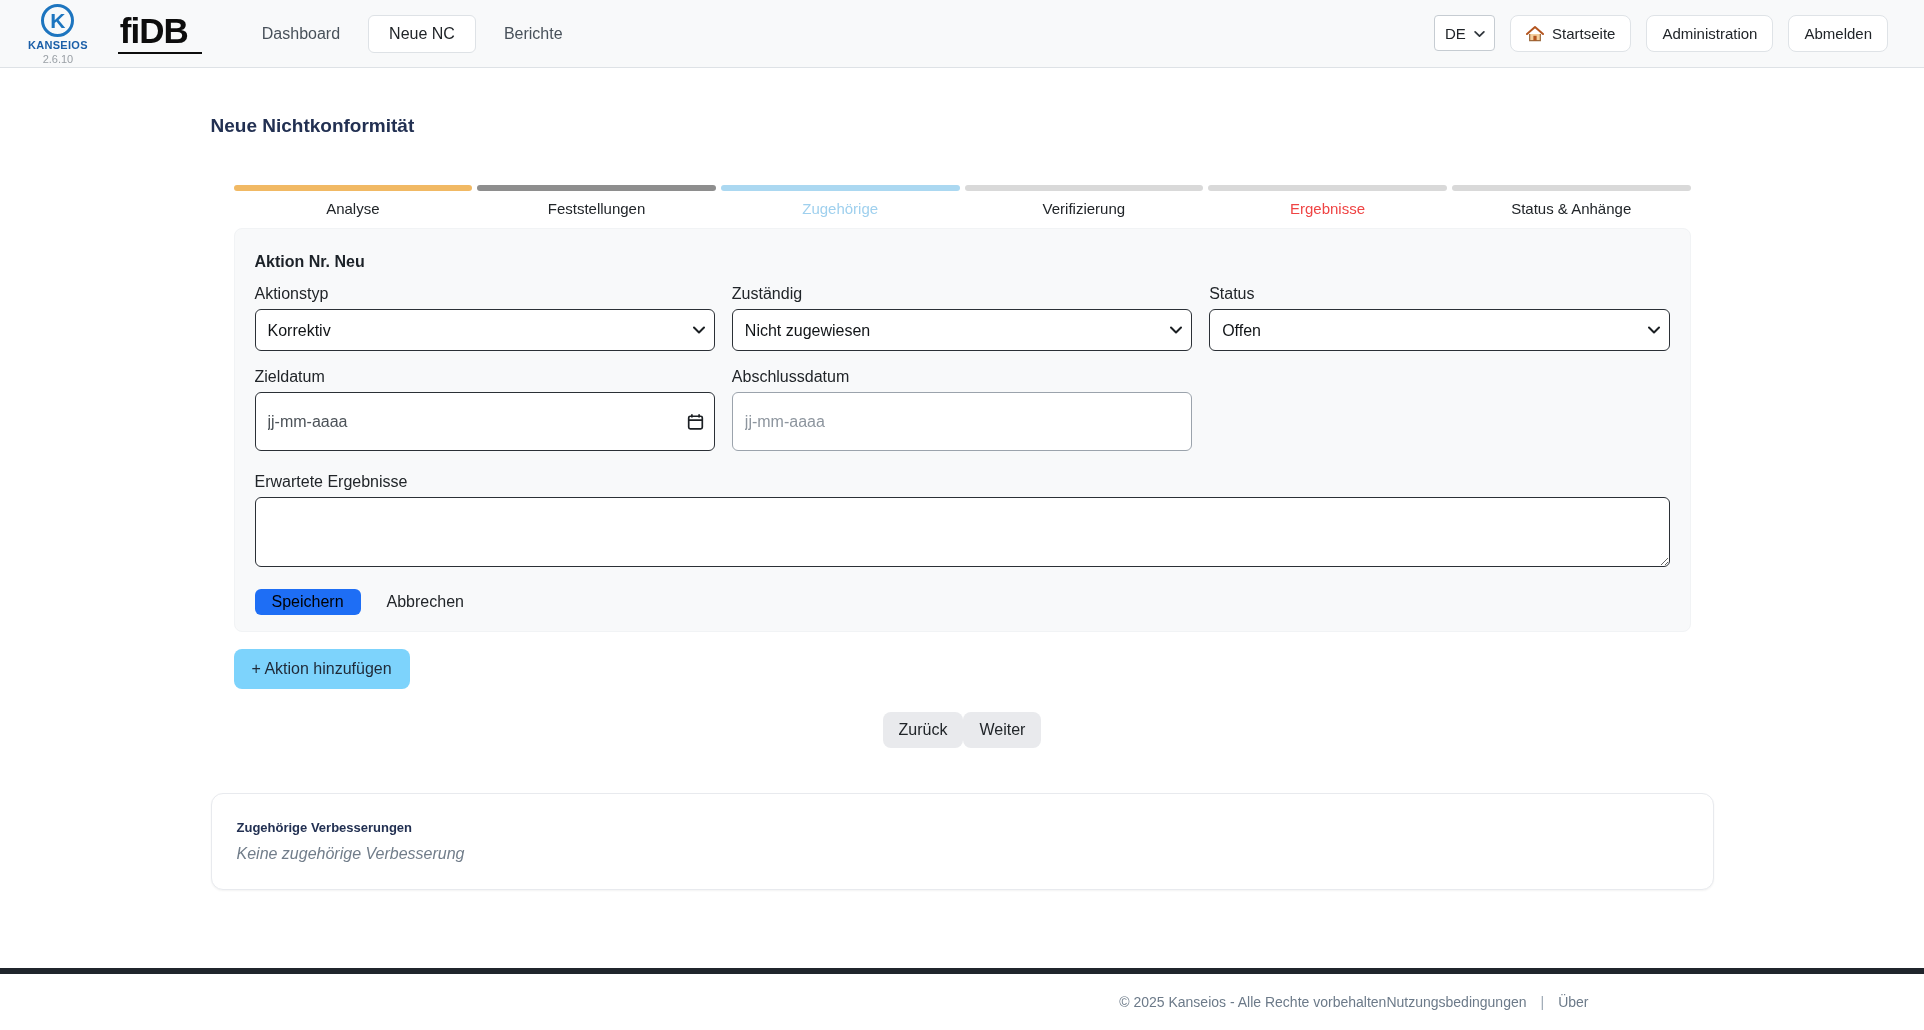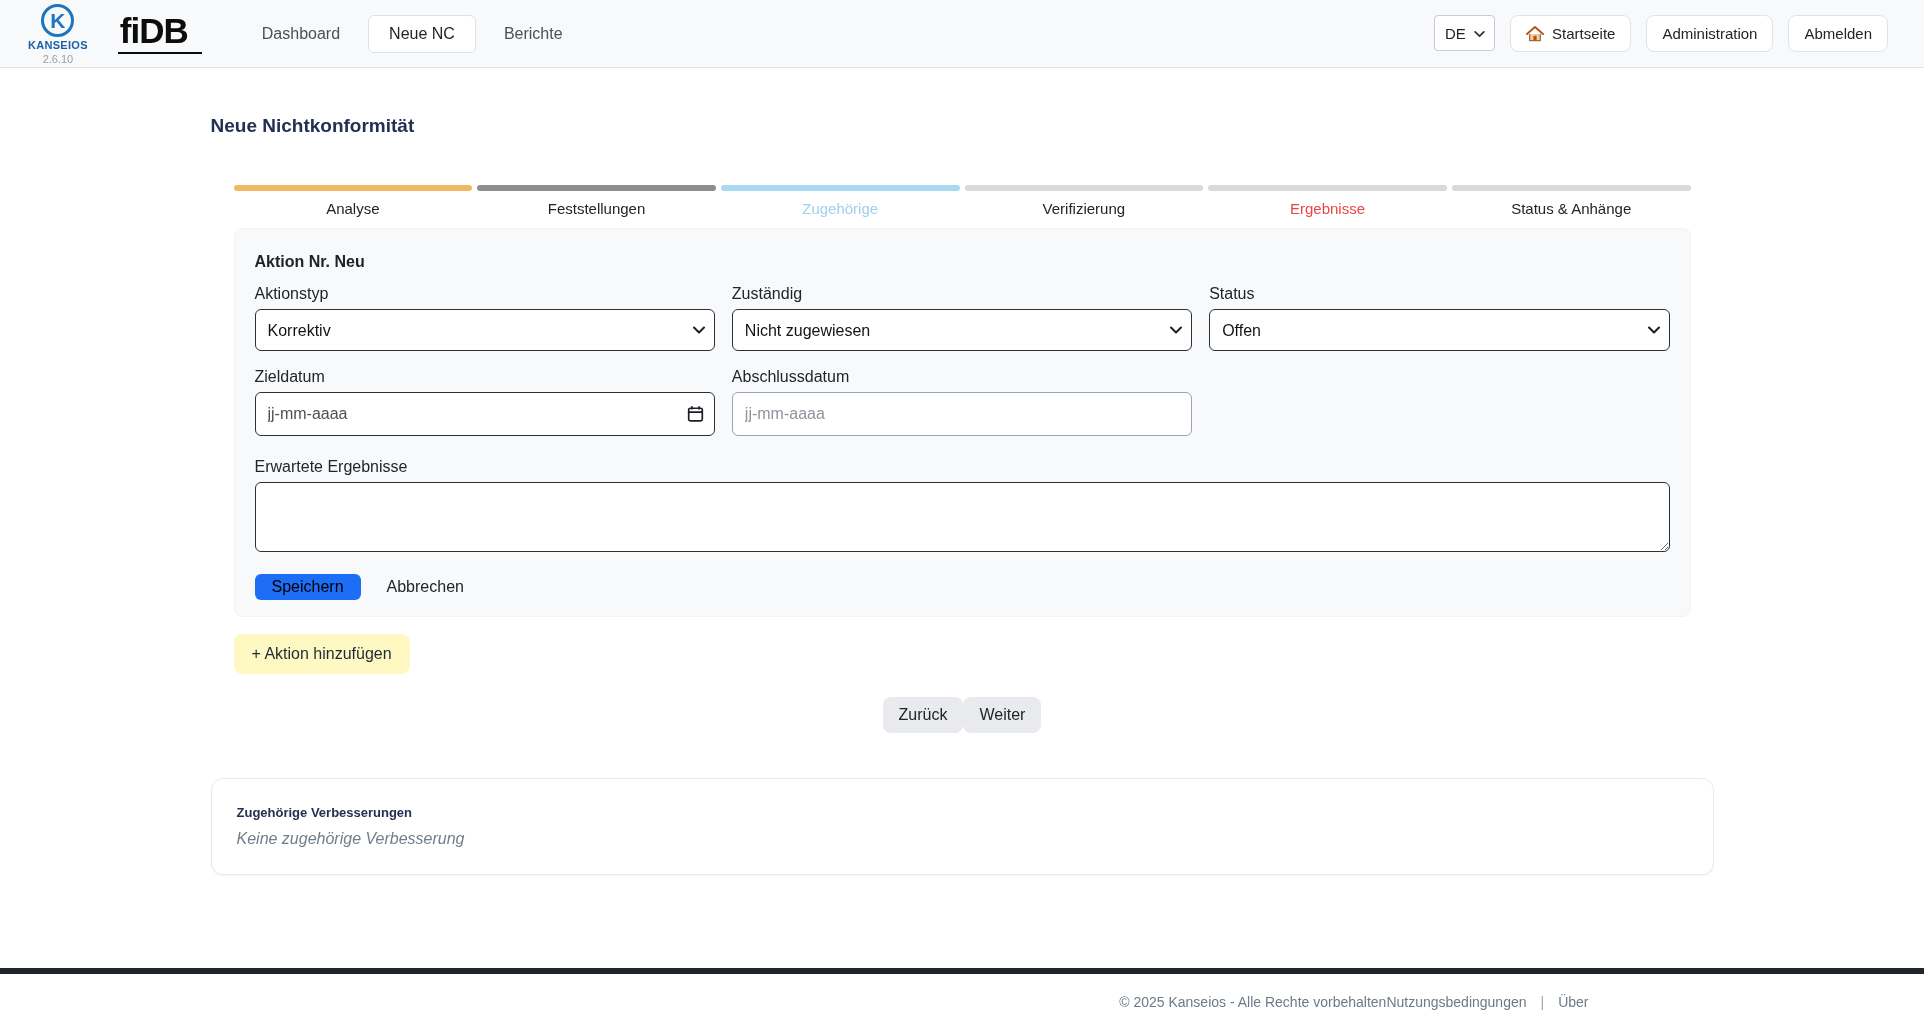--- a/index.html
+++ b/index.html
@@ -147,21 +147,21 @@
     border: 1.5px solid #2b3036;
     border-radius: 6px;
     background: #ffffff;
     font-size: 16px;
     font-family: inherit;
     color: #111417;
     cursor: pointer;
   }
   .form-input {
     width: 100%;
-    height: 44px;
+    height: 59px;
     padding: 0 38px 0 12px;
     border: 1.5px solid #2b3036;
     border-radius: 6px;
     background: #ffffff;
     font-size: 16px;
     font-family: inherit;
     color: #111417;
   }
   .form-input::placeholder { color: #4c5258; }
   .form-input.muted { border-color: #9ba3ac; padding-right: 12px; }
@@ -411,21 +411,21 @@
           <label class="field-label">Erwartete Ergebnisse</label>
           <textarea class="form-textarea" style=""></textarea>
         </div>
 
         <div class="btn-row">
           <button class="btn-primary" style="background: rgb(30, 110, 245);">Speichern</button>
           <button class="btn-plain">Abbrechen</button>
         </div>
       </div>
 
-      <button class="btn-success" style="background: #fef9c3;">+ Aktion hinzufügen</button>
+      <button class="btn-success" style="background: #7dd3fc;">+ Aktion hinzufügen</button>
 
       <div class="wizard-nav">
         <button class="btn-gray">Zurück</button>
         <button class="btn-gray">Weiter</button>
       </div>
     </section>
 
     <section class="related-card">
       <h2 class="related-title">Zugehörige Verbesserungen</h2>
       <p class="related-empty">Keine zugehörige Verbesserung</p>

